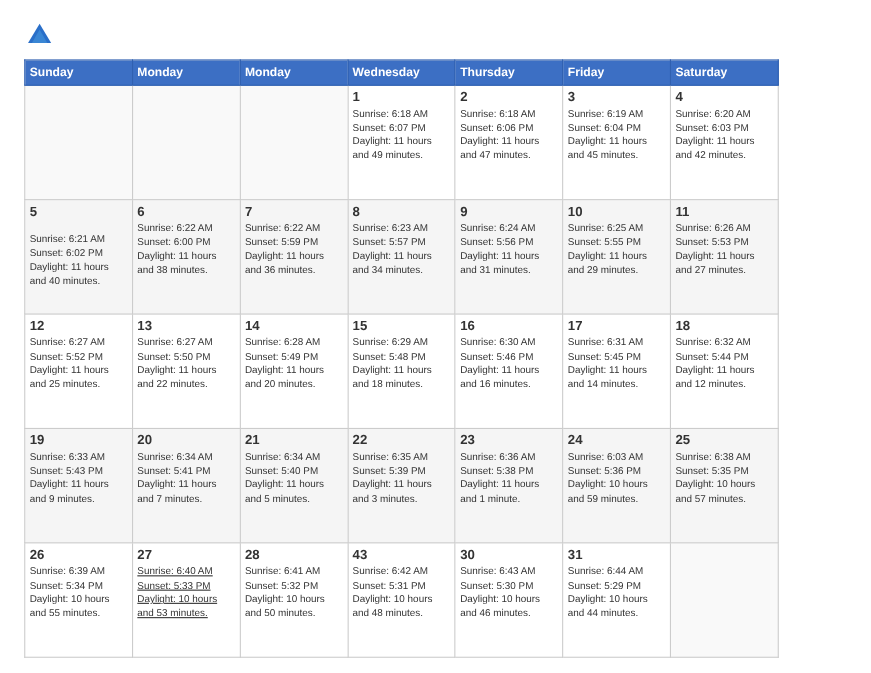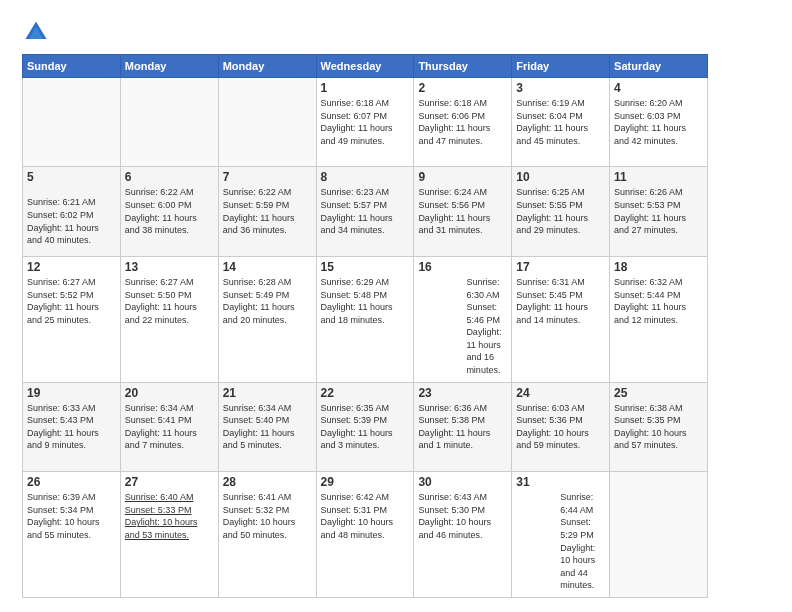--- a/index.html
+++ b/index.html
@@ -250,21 +250,21 @@
           </td>
           <td>
             <span class="day-num">15</span>
             <div class="day-info" style="white-space: pre-line;">Sunrise: 6:29 AM
 Sunset: 5:48 PM
 Daylight: 11 hours
 and 18 minutes.</div>
           </td>
           <td>
             <span class="day-num">16</span>
-            <div class="day-info" style="white-space: pre-line; margin-left: 48px;">Sunrise: 6:30 AM
+            <div class="day-info" style="white-space: pre-line;">Sunrise: 6:30 AM
 Sunset: 5:46 PM
 Daylight: 11 hours
 and 16 minutes.</div>
           </td>
           <td>
             <span class="day-num">17</span>
             <div class="day-info" style="white-space: pre-line;">Sunrise: 6:31 AM
 Sunset: 5:45 PM
 Daylight: 11 hours
 and 14 minutes.</div>
@@ -344,36 +344,36 @@
 and 53 minutes.</div>
           </td>
           <td>
             <span class="day-num">28</span>
             <div class="day-info" style="white-space: pre-line;">Sunrise: 6:41 AM
 Sunset: 5:32 PM
 Daylight: 10 hours
 and 50 minutes.</div>
           </td>
           <td>
-            <span class="day-num">29</span>
+            <span class="day-num">43</span>
             <div class="day-info" style="white-space: pre-line;">Sunrise: 6:42 AM
 Sunset: 5:31 PM
 Daylight: 10 hours
 and 48 minutes.</div>
           </td>
           <td>
             <span class="day-num">30</span>
             <div class="day-info" style="white-space: pre-line;">Sunrise: 6:43 AM
 Sunset: 5:30 PM
 Daylight: 10 hours
 and 46 minutes.</div>
           </td>
           <td>
             <span class="day-num">31</span>
-            <div class="day-info" style="white-space: pre-line; margin-left: 44px;">Sunrise: 6:44 AM
+            <div class="day-info" style="white-space: pre-line;">Sunrise: 6:44 AM
 Sunset: 5:29 PM
 Daylight: 10 hours
 and 44 minutes.</div>
           </td>
           <td class="empty"></td>
         </tr>
       </tbody>
   </table>
 </div>
 

